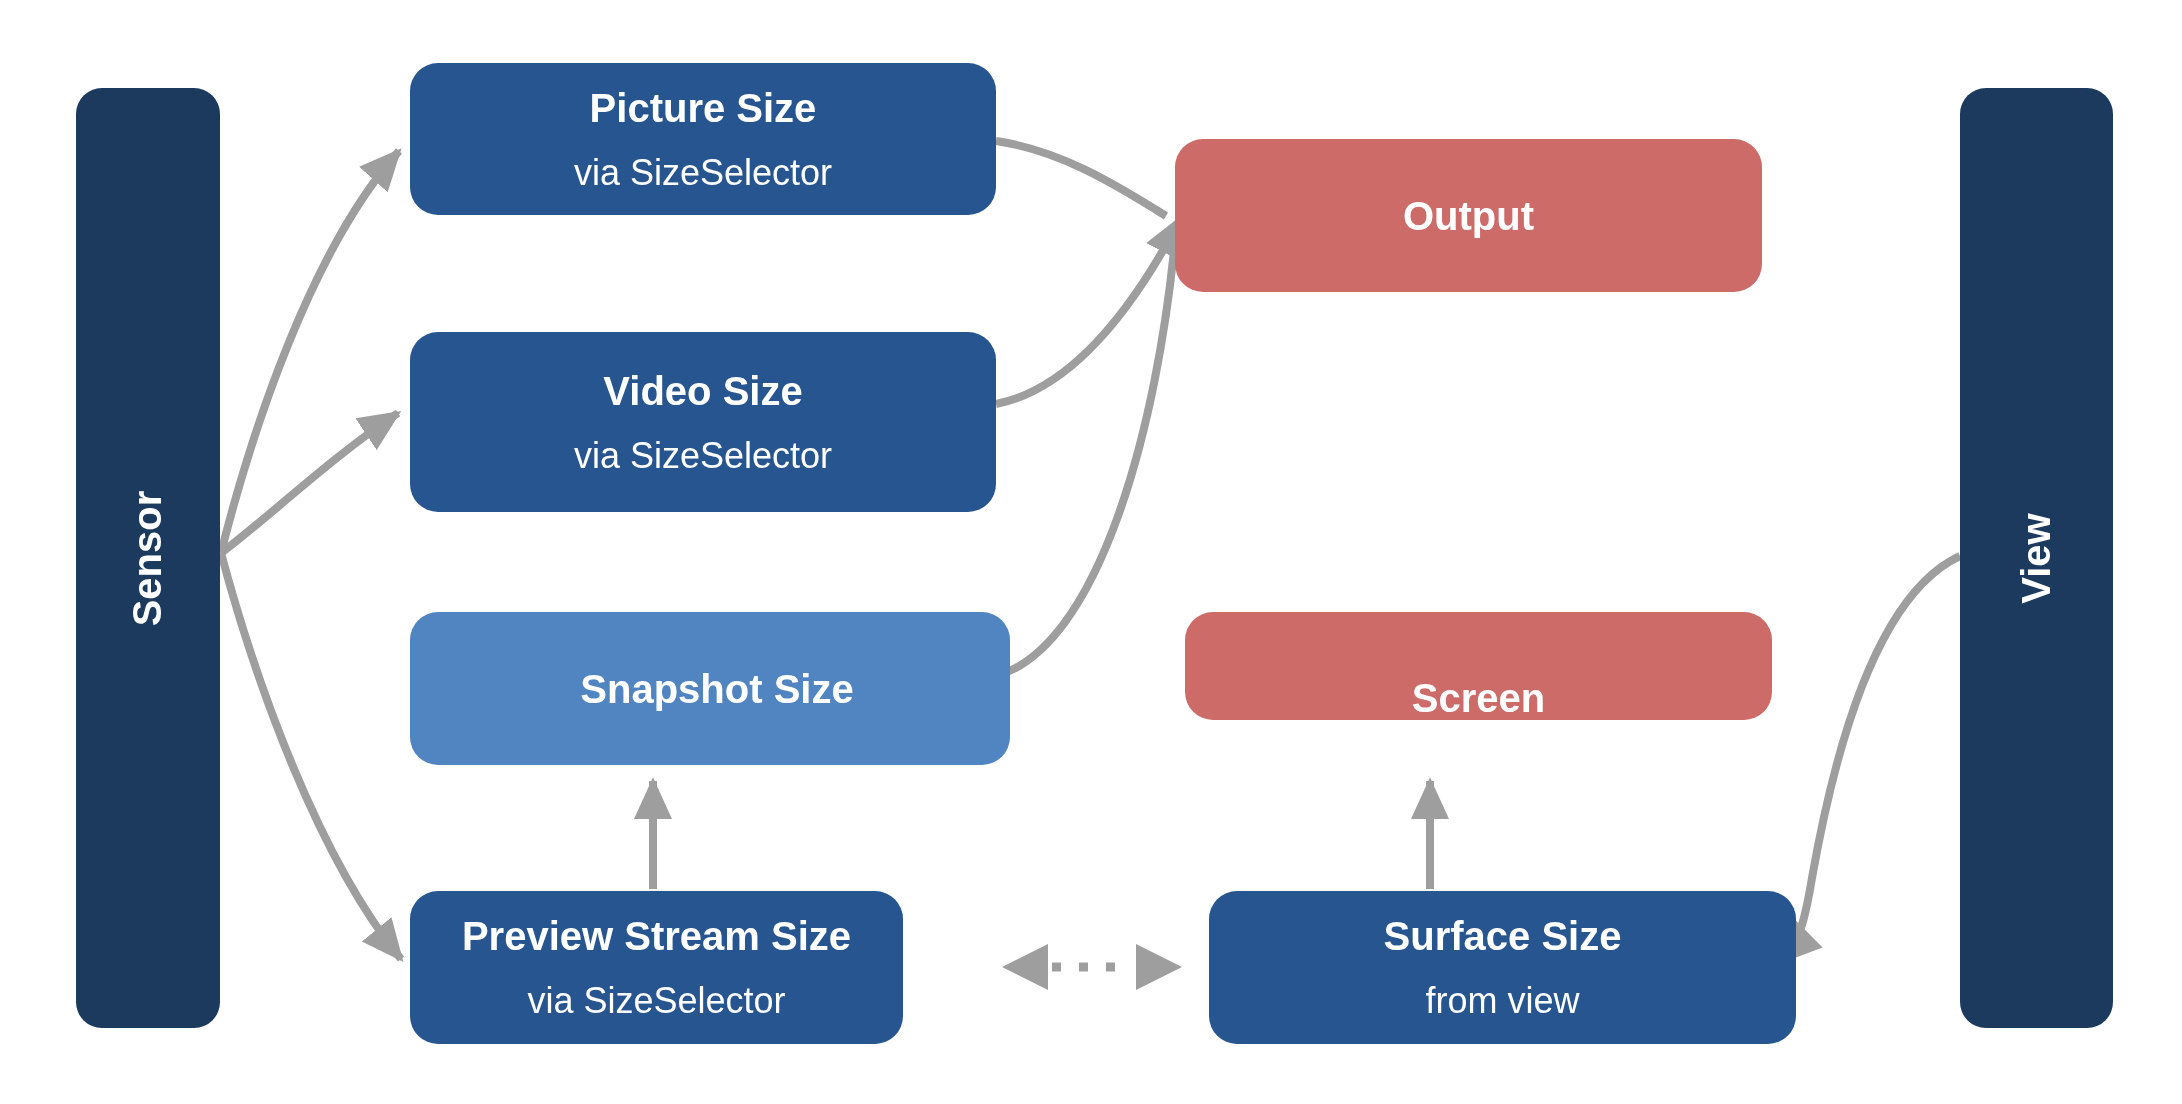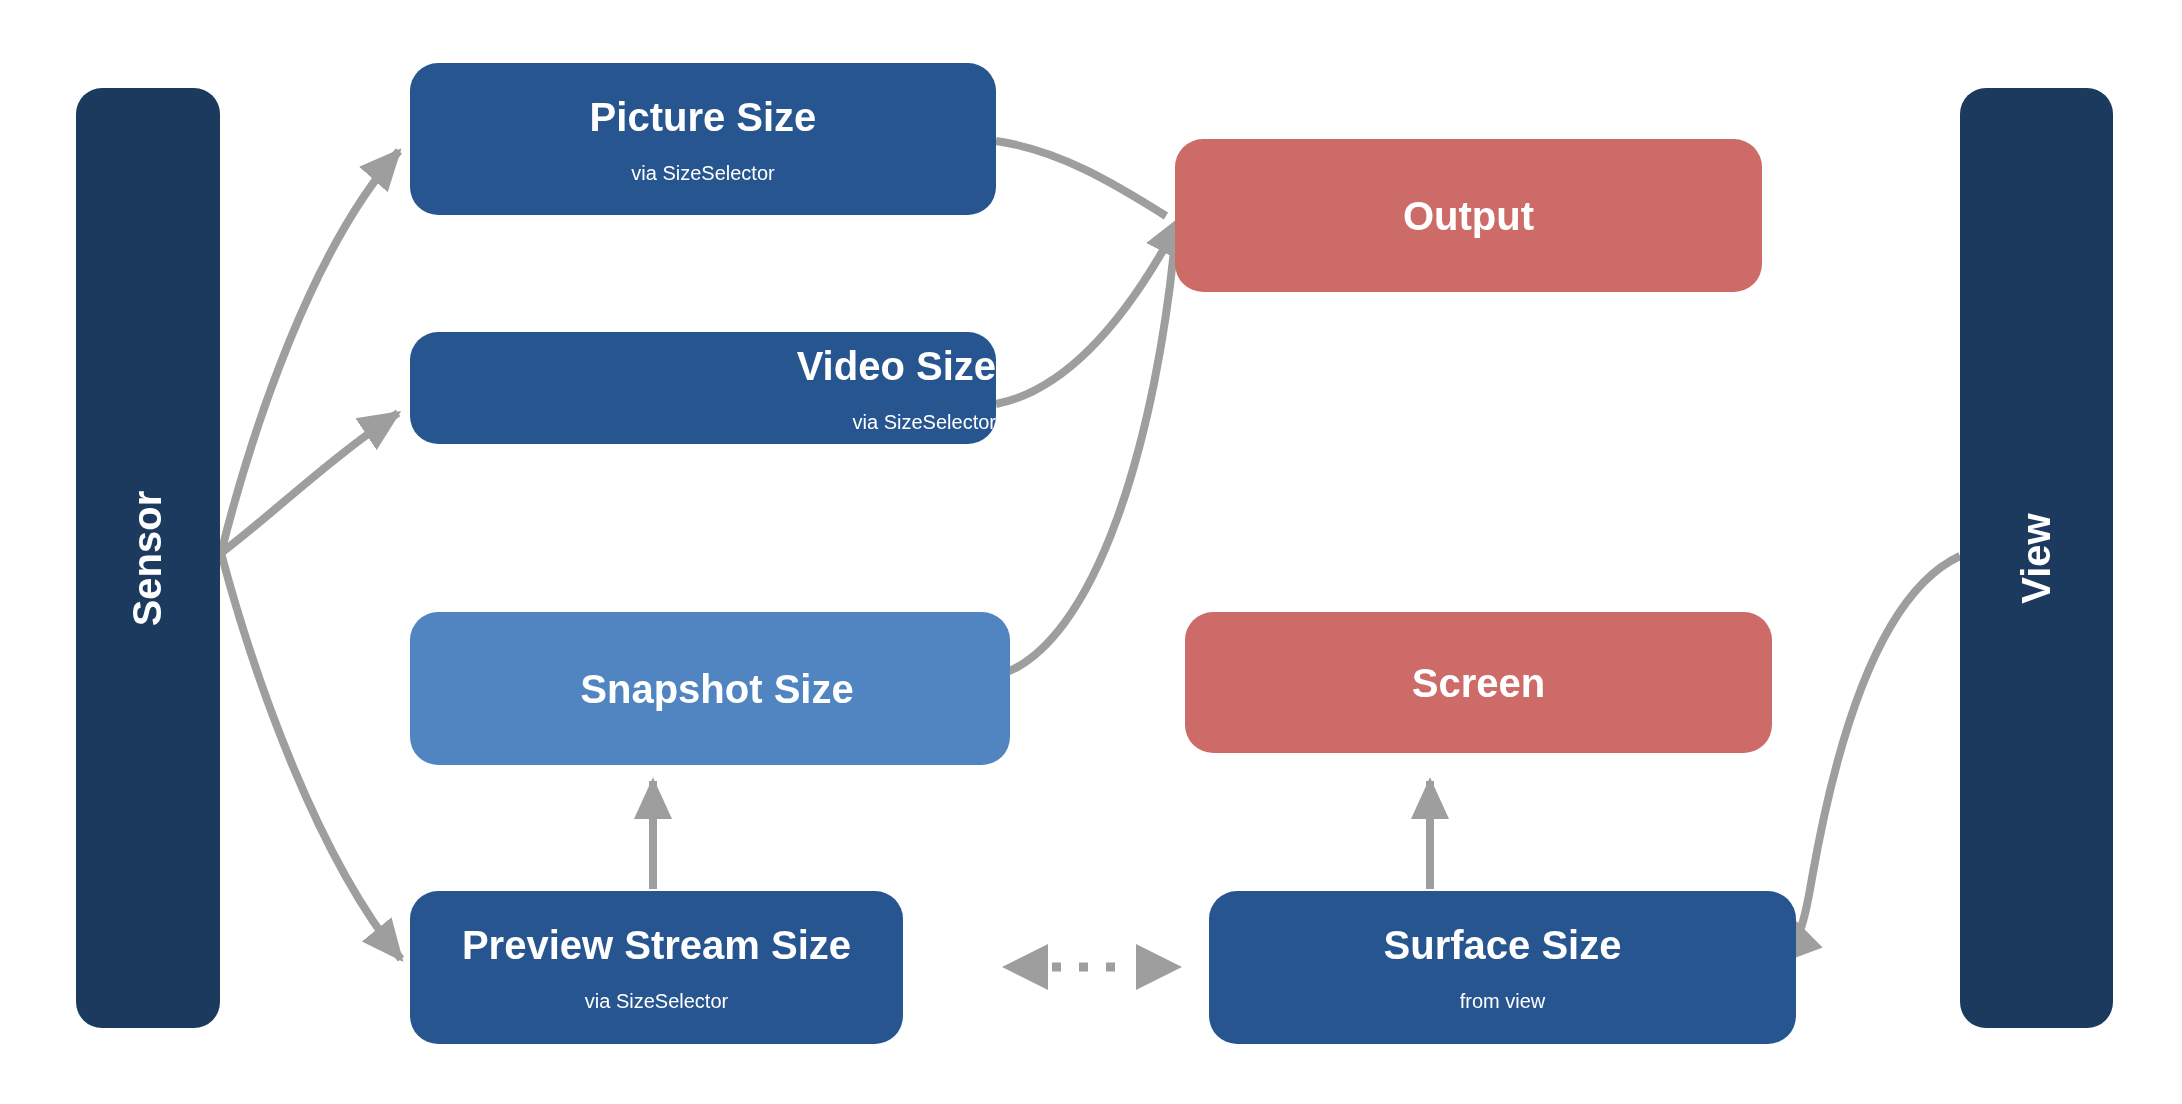--- a/index.html
+++ b/index.html
@@ -22,31 +22,31 @@
   }
   .node {
     position:absolute; border-radius:28px; color:#fff; text-align:center;
     display:flex; flex-direction:column; align-items:center; justify-content:center;
     row-gap:23px;
   }
   .node.blue  { background:var(--blue,#27558f); }
   .node.light { background:var(--lightBlue,#5085c1); }
   .node.red   { background:var(--red,#cd6b69); }
   .node .title    { font-weight:bold; font-size:40px; line-height:1.1; }
-  .node .subtitle { font-size:20px; line-height:1.1; }
+  .node .subtitle { font-size:36px; line-height:1.1; }
 
   
   #rail-sensor { left:76px;  top:88px; width:144px; height:940px; }
   #rail-view   { left:1960px; top:88px; width:153px; height:940px; }
   #node-picture  { left:410px;  top:63px;  width:586px; height:152px; }
-  #node-video    { left:410px;  top:332px; width:586px; height:112px;align-items:flex-end; }
+  #node-video    { left:410px;  top:332px; width:586px; height:180px; }
   #node-snapshot { left:410px;  top:612px; width:586px; height:153px;padding-left:14px; }
   #node-preview  { left:410px;  top:891px; width:493px; height:153px; }
   #node-output   { left:1175px; top:139px; width:587px; height:153px; }
-  #node-screen   { left:1185px; top:612px; width:587px; height:141px; }
+  #node-screen   { left:1185px; top:612px; width:587px; height:108px;justify-content:flex-end; }
   #node-surface  { left:1185px; top:891px; width:587px; height:153px;margin-left:24px; }
 </style>
 </head>
 <body>
 
 <div class="stage">
 
   <svg class="edges" viewBox="0 0 2182 1104" xmlns="http://www.w3.org/2000/svg">
     <defs>
       <marker id="ah" viewBox="0 0 12 12" refX="10" refY="6" markerUnits="userSpaceOnUse" markerWidth="46" markerHeight="46" orient="auto">

